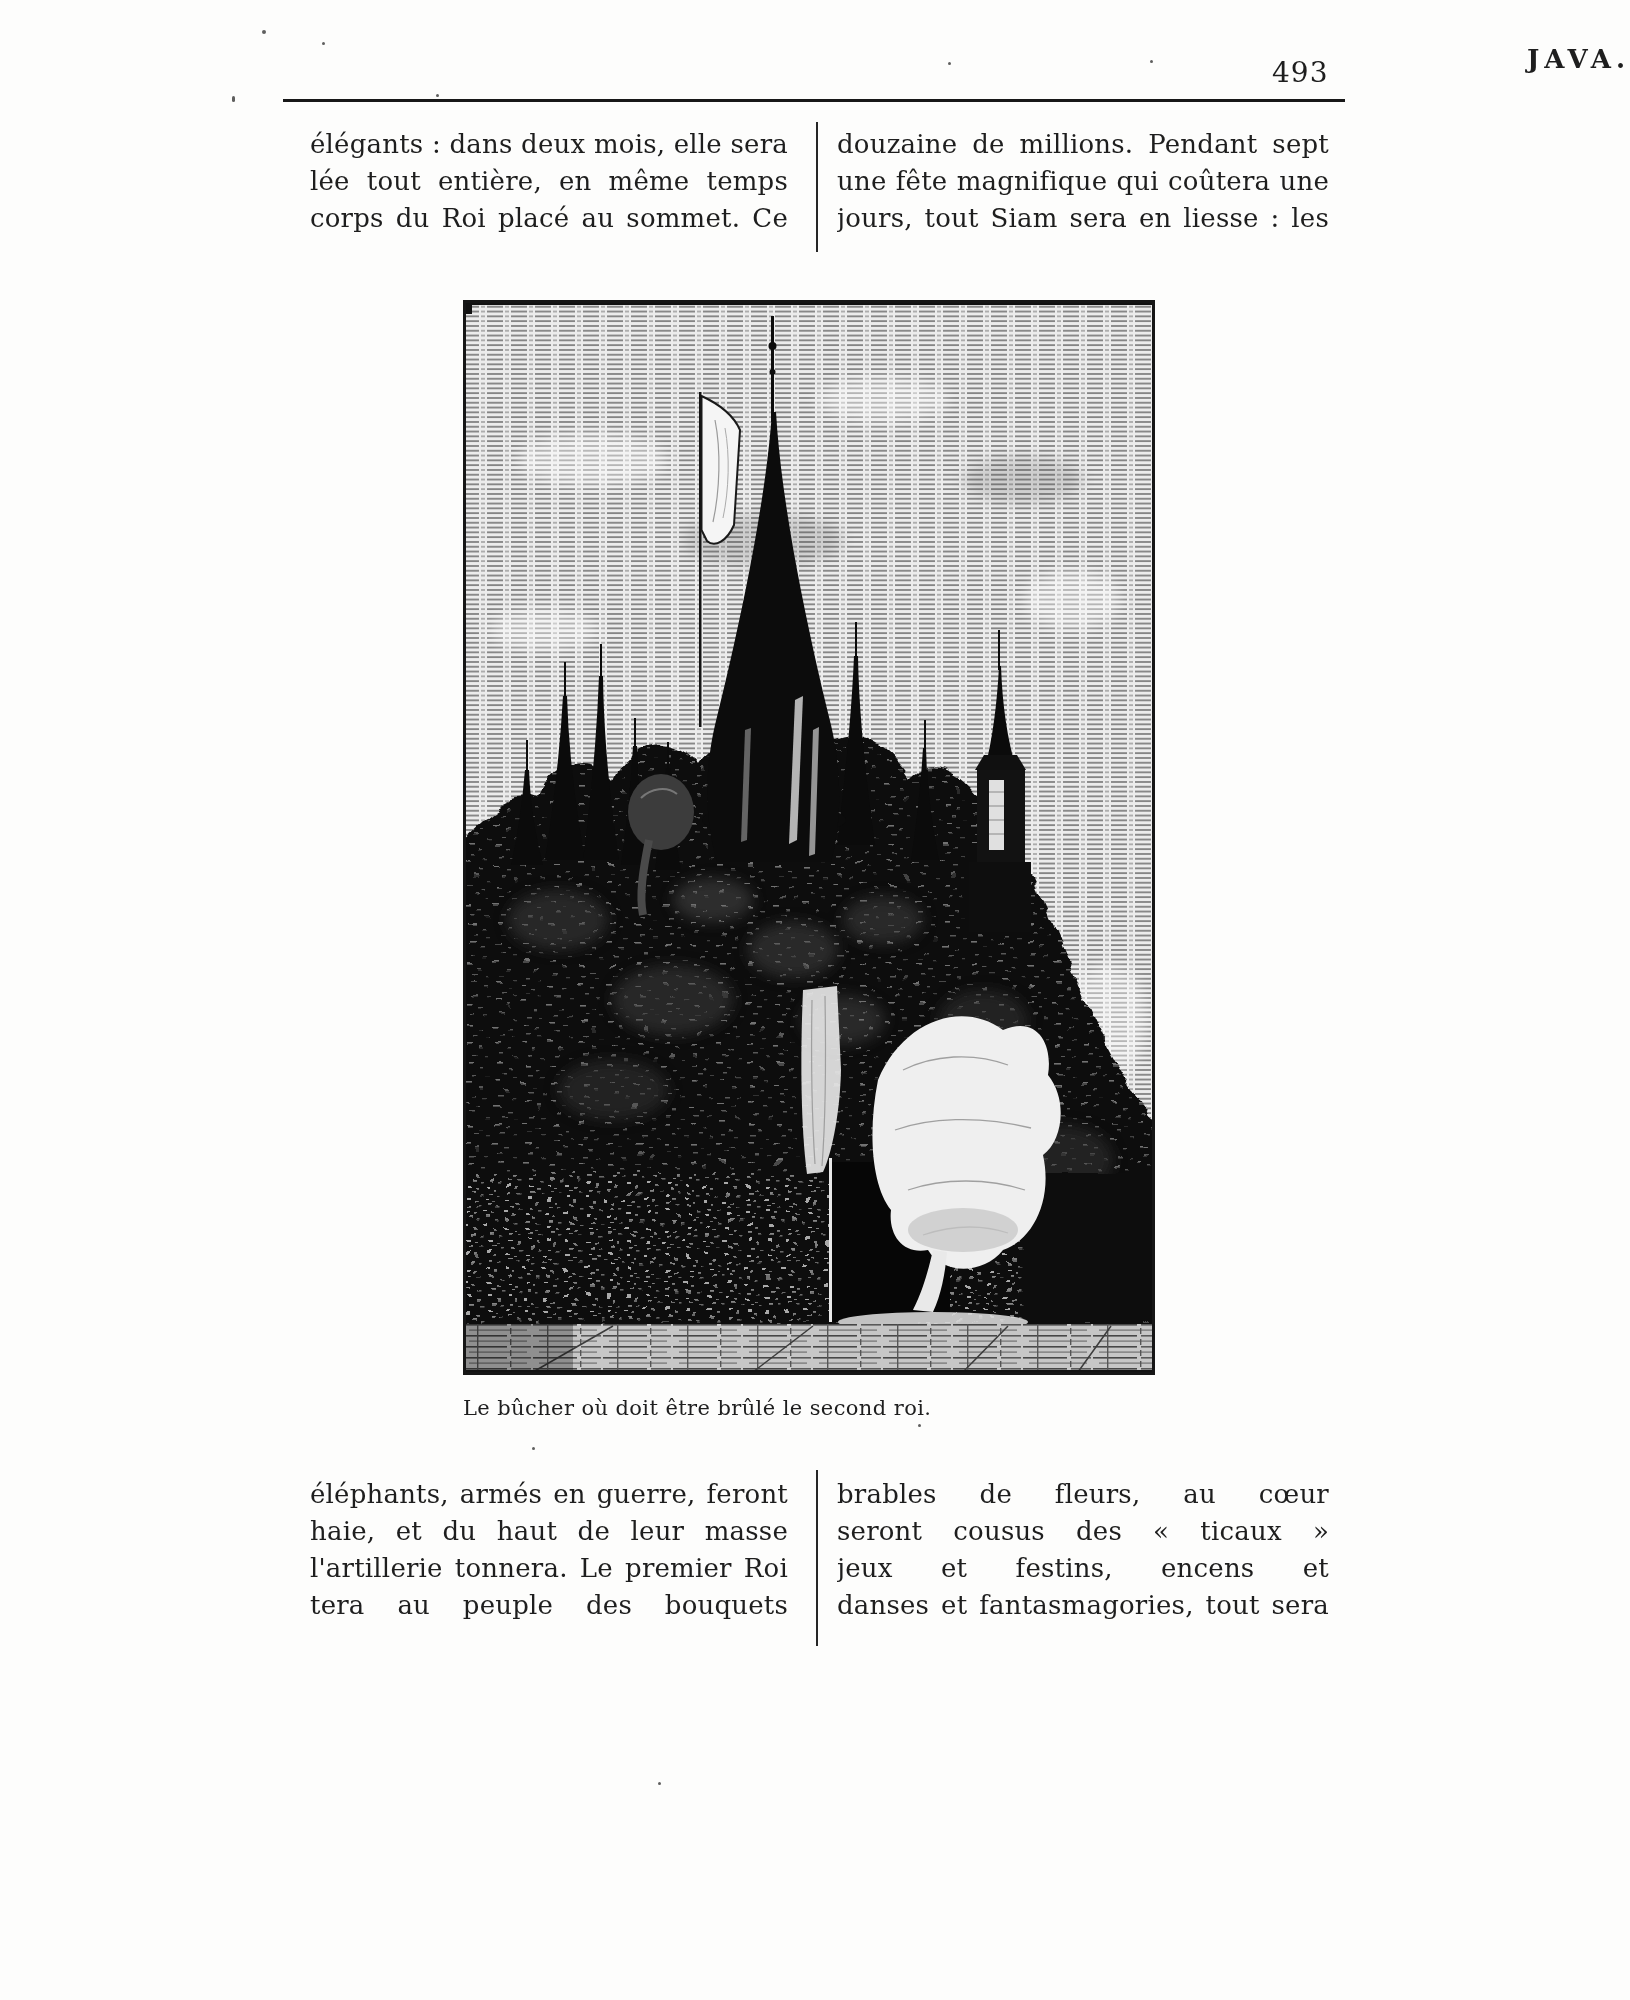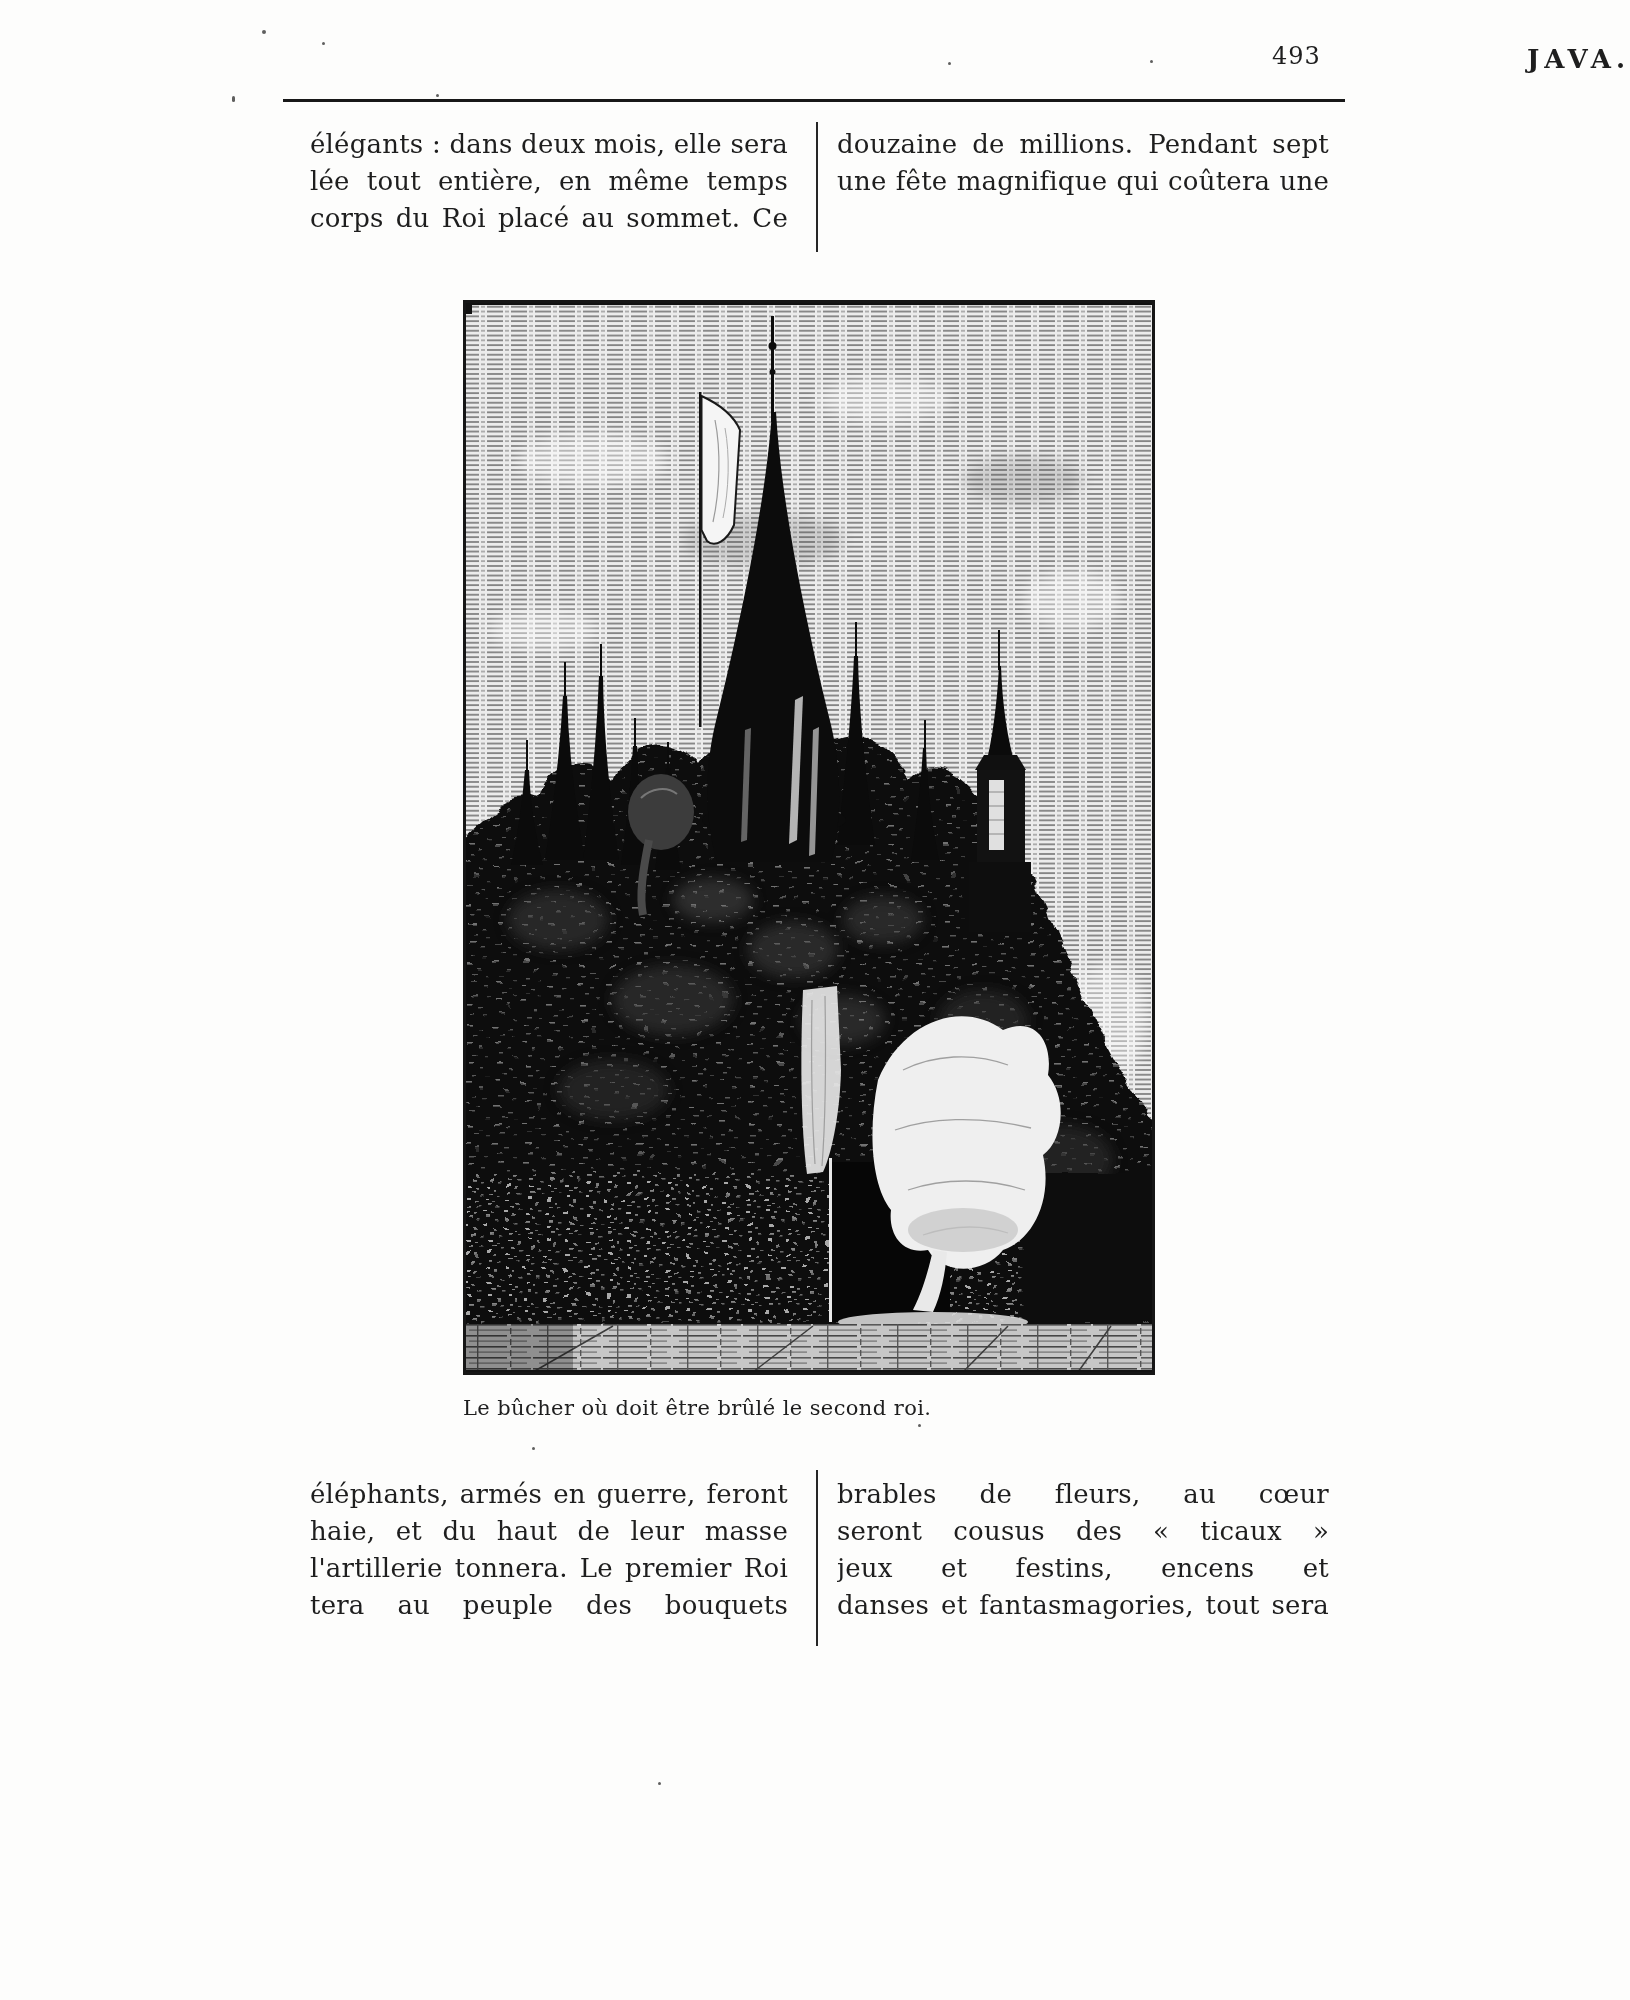--- a/index.html
+++ b/index.html
@@ -8,22 +8,22 @@
     background:#fdfdfc; color:#1e1e1e;
     font-family:"DejaVu Serif", serif;
     overflow:hidden;
   }
   .header-title {
     position:absolute; left:0; top:44px; width:100%;
     text-align:right; font-size:26px; font-weight:700;
     letter-spacing:5px;
   }
   .page-number {
-    position:absolute; left:1272px; top:42px;
-    font-size:24px; letter-spacing:1px;
+    position:absolute; left:1272px; top:56px;
+    font-size:28px; letter-spacing:1px;
   }
   .rule {
     position:absolute; left:283px; top:99px; width:1062px; height:3px;
     background:#181818;
   }
   .cols { position:absolute; left:310px; width:1019px; display:flex; justify-content:space-between; }
   .cols-top { top:126px; }
   .cols-bottom { top:1476px; }
   .col-left { width:478px; }
   .col-right { width:492px; }
@@ -59,20 +59,21 @@
 
   <div class="cols cols-top">
     <div class="col-left">
       <div class="tline">élégants : dans deux mois, elle sera brû-</div>
       <div class="tline">lée tout entière, en même temps que le</div>
       <div class="tline">corps du Roi placé au sommet. Ce sera</div>
     </div>
     <div class="col-right">
       <div class="tline">douzaine de millions. Pendant sept</div>
       <div class="tline">une fête magnifique qui coûtera une</div>
+      <div class="tline">jours, tout Siam sera en liesse : les</div>
     </div>
   </div>
   <div class="divider divider-top"></div>
 
   <figure class="plate">
     <svg width="692" height="1075" viewBox="0 0 692 1075" xmlns="http://www.w3.org/2000/svg">
       <defs>
         <pattern id="sky" width="24" height="4.8" patternUnits="userSpaceOnUse">
           <rect width="24" height="4.8" fill="#ececec"></rect>
           <rect x="0" y="1.2" width="16" height="1.5" fill="#6d6d6d"></rect>

